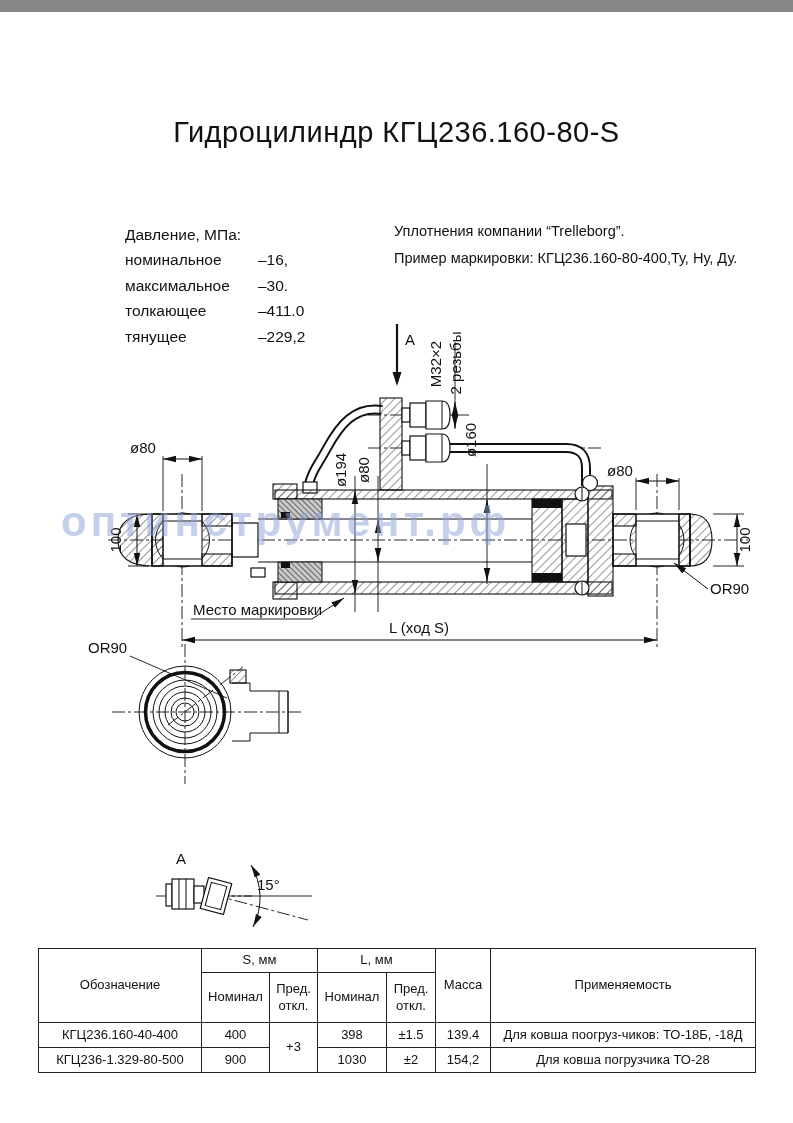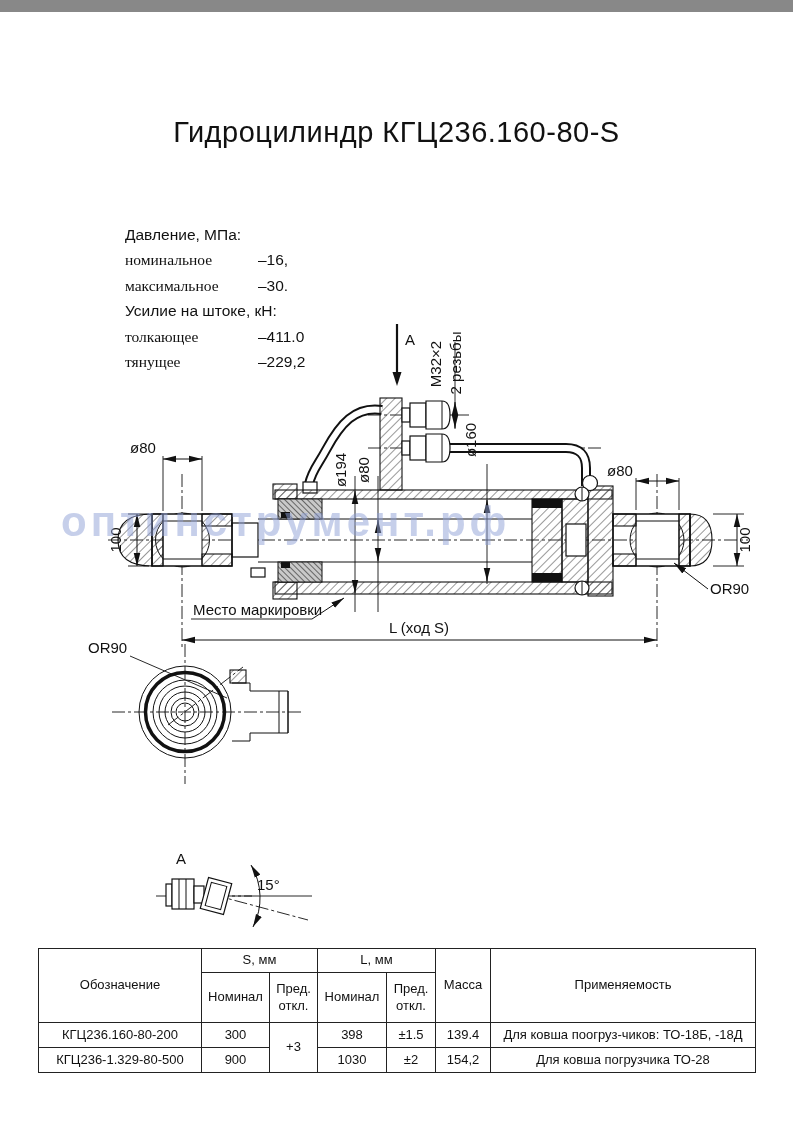--- a/index.html
+++ b/index.html
@@ -3,21 +3,21 @@
 <meta charset="utf-8">
 <style>
   html,body{margin:0;padding:0;background:#888;}
   #sheet{position:relative;width:793px;height:1123px;background:#fff;margin:12px auto;
          font-family:"Liberation Sans",sans-serif;color:#111;overflow:hidden;}
   #title{position:absolute;left:0;top:104px;width:793px;text-align:center;
          font-size:29px;letter-spacing:0.5px;}
   
   #specs{position:absolute;left:125px;top:210px;width:260px;font-size:15.5px;}
   .spec-row{display:flex;height:25.5px;align-items:center;}
-  .spec-label{width:133px;font-family:Liberation Serif, serif;}
+  .spec-label{width:133px;}
   
   #seals{position:absolute;left:394px;top:206px;width:380px;font-size:14.5px;line-height:27px;}
   
   #wm{position:absolute;left:61px;top:486px;font-size:42px;font-weight:bold;letter-spacing:4px;
       color:#8fa0d6;opacity:0.5;z-index:5;pointer-events:none;white-space:nowrap;}
   
   #dwg{position:absolute;left:0;top:0;z-index:2;}
   #dwg text{font-family:"Liberation Sans",sans-serif;font-size:15px;fill:#111;}
   .o{fill:none;stroke:#111;stroke-width:1.5;}
   .o1{fill:none;stroke:#111;stroke-width:1;}
@@ -46,32 +46,33 @@
     </div>
     <div class="spec-row">
       <span class="spec-label">номинальное</span>
       <span class="spec-val">–16,</span>
     </div>
     <div class="spec-row">
       <span class="spec-label">максимальное</span>
       <span class="spec-val">–30.</span>
     </div>
     <div class="spec-row">
-      <span>Усилие на штоке, кН:</span>
-    </div>
-    <div class="spec-row">
       <span class="spec-label">толкающее</span>
       <span class="spec-val">–411.0</span>
     </div>
     <div class="spec-row">
       <span class="spec-label">тянущее</span>
       <span class="spec-val">–229,2</span>
     </div>
   </div>
 
+  <div id="seals">
+    <div>Уплотнения компании “Trelleborg”.</div>
+    <div>Пример маркировки: КГЦ236.160-80-400,Ту, Ну, Ду.</div>
+  </div>
 
   <div id="wm">оптинструмент.рф</div>
 
   <svg id="dwg" width="793" height="960" viewBox="0 0 793 960">
     <defs>
       <pattern id="hatch" patternUnits="userSpaceOnUse" width="6" height="6" patternTransform="rotate(45)">
         <line x1="0" y1="0" x2="0" y2="6" stroke="#333" stroke-width="1"></line>
       </pattern>
       <pattern id="hatch2" patternUnits="userSpaceOnUse" width="4" height="4" patternTransform="rotate(-45)">
         <rect width="4" height="4" fill="#c9c9c9"></rect>
@@ -296,22 +297,22 @@
       <td rowspan="2">Масса</td>
       <td rowspan="2">Применяемость</td>
     </tr>
     <tr style="height:50px">
       <td>Номинал</td>
       <td>Пред. откл.</td>
       <td>Номинал</td>
       <td>Пред. откл.</td>
     </tr>
     <tr style="height:25px">
-      <td>КГЦ236.160-80-200</td>
-      <td>300</td>
+      <td>КГЦ236.160-40-400</td>
+      <td>400</td>
       <td rowspan="2">+3</td>
       <td>398</td>
       <td>±1.5</td>
       <td>139.4</td>
       <td>Для ковша поогруз-чиков: ТО-18Б, -18Д</td>
     </tr>
     <tr style="height:25px">
       <td>КГЦ236-1.329-80-500</td>
       <td>900</td>
       <td>1030</td>

